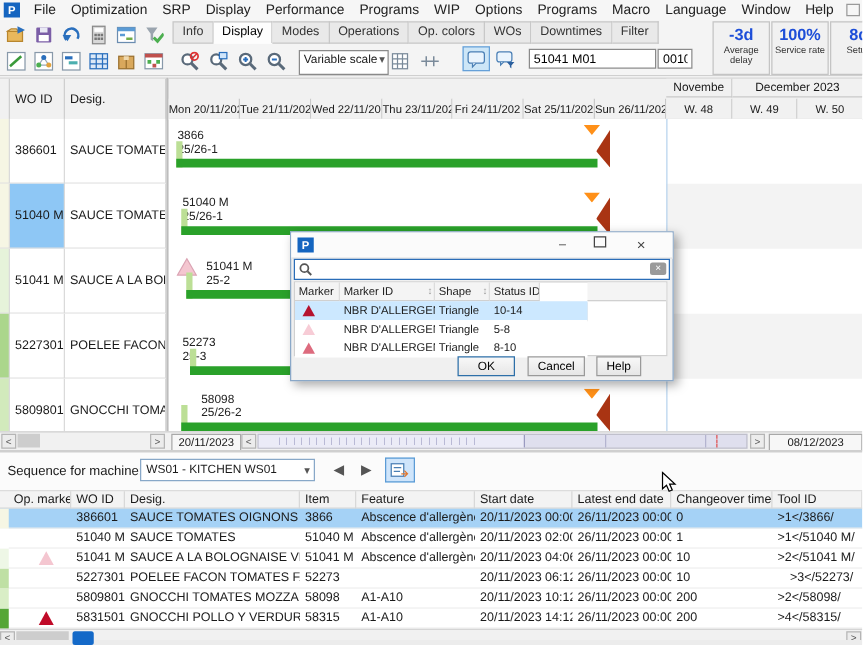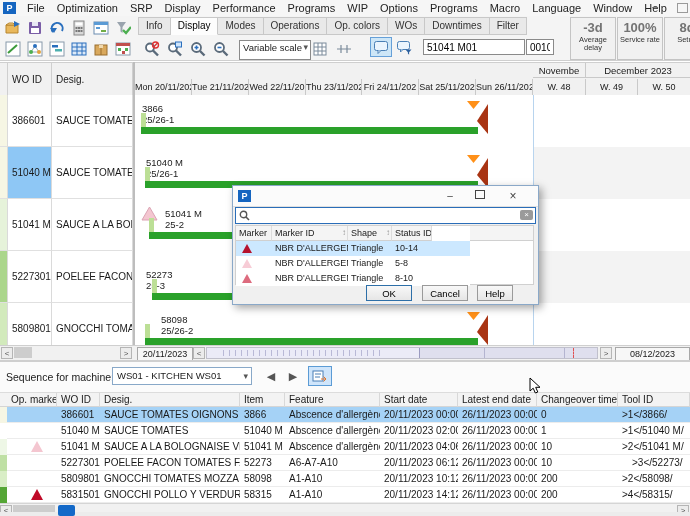--- a/index.html
+++ b/index.html
@@ -18,21 +18,21 @@
   .icn svg{display:block;}
   #tabstrip{position:absolute;left:138px;top:1px;height:18px;display:flex;}
   .tab{padding:2px 7px 3px 7px;font-size:10px;background:#e9e9e9;border:1px solid #c8c8c8;border-left:none;color:#333;}
   .tab:first-child{border-left:1px solid #c8c8c8;}
   .tab.active{background:#fdfdfd;border-bottom-color:#fdfdfd;color:#000;}
   .inputbox{position:absolute;border:1px solid #8a8a8a;background:#fff;font-size:10px;padding:0 3px;
             font-family:"Liberation Sans","DejaVu Sans",sans-serif;}
   #scale-select{position:absolute;left:239px;top:24px;width:64px;height:16px;border:1px solid #8a8a8a;background:#fff;font-size:9.5px;padding:1px 3px;}
   #scale-chevron{position:absolute;right:2px;top:1px;font-size:9px;color:#555;}
   .kpi{position:absolute;top:1px;width:44px;height:41px;background:#f1f1f1;border:1px solid #c4c4c4;text-align:center;}
-  .kpi .v{display:block;margin-top:2px;font-size:13px;font-weight:bold;color:#737373;}
+  .kpi .v{display:block;margin-top:2px;font-size:13px;font-weight:bold;color:#1d4ed8;}
   .kpi .l{display:block;font-size:7.5px;color:#333;line-height:8px;margin-top:1px;}
   .bubble-btn{position:absolute;width:22px;height:20px;border:1px solid transparent;background:transparent;padding:1px;}
   .bubble-btn.sel{border-color:#66a0d8;background:#cde6f7;}
   
   #gantt-lhead{position:absolute;left:0;top:62px;width:133px;height:33px;background:#f1f1f1;border-top:1px solid #cfcfcf;border-bottom:1px solid #c9c9c9;}
   .lhead-cell{position:absolute;top:0;height:33px;line-height:33px;font-size:10px;padding-left:4px;border-right:1px solid #cfcfcf;background:#f1f1f1;box-sizing:border-box;}
   #splitter{position:absolute;left:133px;top:62px;width:2px;height:296px;background:#bdbdbd;}
   #chart-head{position:absolute;left:135px;top:62px;width:555px;height:33px;background:#f1f1f1;border-top:1px solid #cfcfcf;}
   .mrow{position:absolute;top:0;height:15px;line-height:15px;font-size:9.5px;text-align:center;border-right:1px solid #c9c9c9;border-bottom:1px solid #c9c9c9;background:#f1f1f1;box-sizing:border-box;overflow:hidden;}
   .drow{position:absolute;top:16px;height:17px;line-height:17px;font-size:9px;text-align:center;border-right:1px solid #c9c9c9;border-bottom:1px solid #c9c9c9;background:#f1f1f1;box-sizing:border-box;overflow:hidden;white-space:nowrap;}
@@ -543,21 +543,20 @@
           <div class="sc" style="left: 458px; width: 79px;">26/11/2023 00:00</div>
           <div class="sc" style="left: 537px; width: 81px;">10</div>
           <div class="sc" style="left: 618px; width: 72px;">&gt;2&lt;/51041 M/</div>
         </div>
         <div class="seq-row" style="top: 93px;">
           <div class="strip7" style="background: rgb(191, 224, 164);"></div>
           <div class="sc" style="left: 7px; width: 50px;"></div>
           <div class="sc" style="left: 57px; width: 43px;">5227301</div>
           <div class="sc" style="left: 100px; width: 140px;">POELEE FACON TOMATES FARCIES</div>
           <div class="sc" style="left: 240px; width: 45px;">52273</div>
-          <div class="sc" style="left: 285px; width: 95px;">A6-A7-A10</div>
           <div class="sc" style="left: 380px; width: 78px;">20/11/2023 06:12</div>
           <div class="sc" style="left: 458px; width: 79px;">26/11/2023 00:00</div>
           <div class="sc" style="left: 537px; width: 81px;">10</div>
           <div class="sc" style="left: 628px; width: 72px;">&gt;3&lt;/52273/</div>
         </div>
         <div class="seq-row" style="top: 109px;">
           <div class="strip7" style="background: rgb(217, 238, 198);"></div>
           <div class="sc" style="left: 7px; width: 50px;"></div>
           <div class="sc" style="left: 57px; width: 43px;">5809801</div>
           <div class="sc" style="left: 100px; width: 140px;">GNOCCHI TOMATES MOZZA</div>

